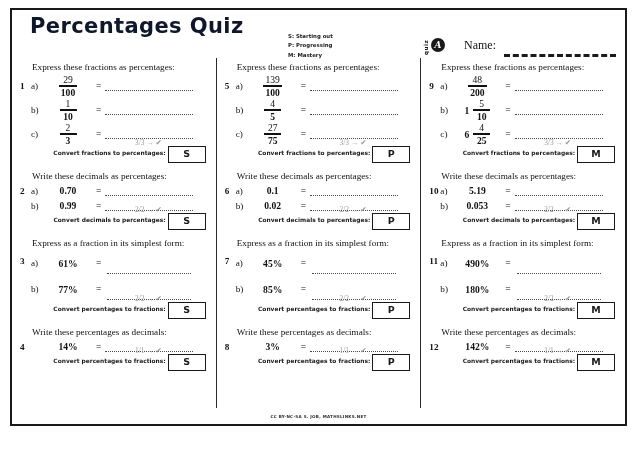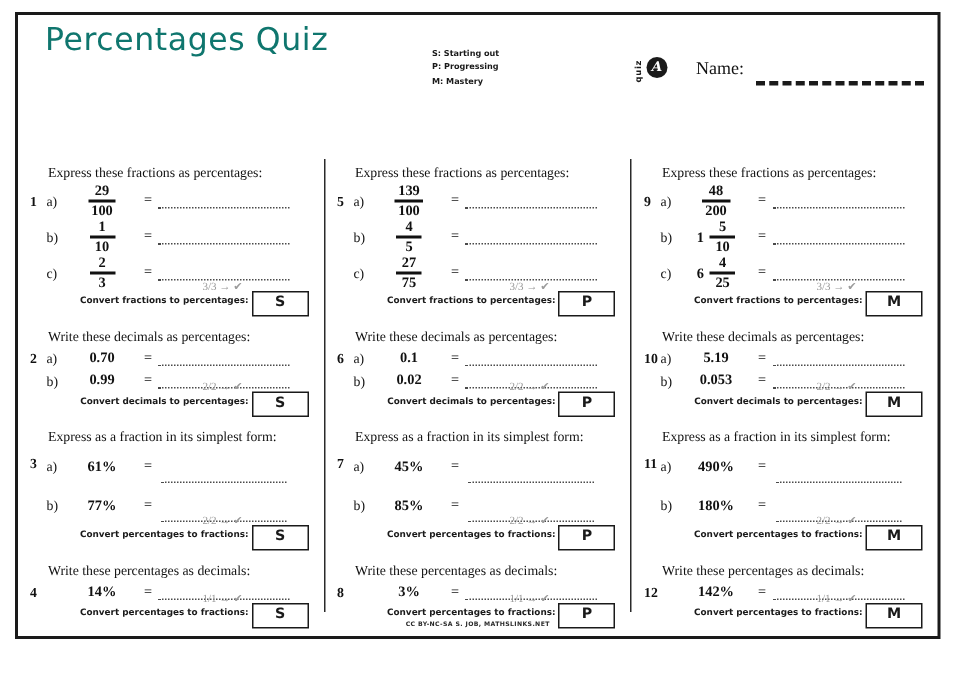--- a/index.html
+++ b/index.html
@@ -3,54 +3,54 @@
 <meta charset="utf-8">
 <style>
   html,body{margin:0;padding:0;background:#ffffff;}
   body{width:637px;height:450px;overflow:hidden;font-family:"Liberation Serif",serif;color:#111;}
 
   .page{position:relative;width:637px;height:450px;box-sizing:border-box;padding:8px 10px 0 10px;}
   .sheet{position:relative;border:2px solid #1a1a1a;box-sizing:border-box;width:617px;height:418px;padding:0;background:#fff;}
 
   
   .header{position:relative;height:48px;box-sizing:border-box;padding:5px 0 0 0;}
-  .title{position:absolute;left:18px;top:4px;font-family:"DejaVu Sans",sans-serif;font-weight:normal;font-size:21px;letter-spacing:0.4px;color:#0f766e;}
+  .title{position:absolute;left:18px;top:4px;font-family:"DejaVu Sans",sans-serif;font-weight:bold;font-size:21px;letter-spacing:0.4px;color:#0f172a;}
   .subtitle{position:absolute;left:19px;top:33px;font-family:"Liberation Serif",serif;font-style:italic;font-size:10.5px;color:#111;}
   .legend{position:absolute;left:276px;top:22px;font-family:"DejaVu Sans",sans-serif;font-weight:bold;font-size:5.4px;line-height:1.75;color:#1a1a1a;}
   .legend div{white-space:nowrap;}
 
   .quizword{position:absolute;left:404px;top:25px;width:22px;height:22px;}
   .quizword span{display:block;transform:rotate(-90deg);transform-origin:left top;position:absolute;left:7px;top:20px;font-family:"DejaVu Sans",sans-serif;font-weight:bold;font-size:5.6px;letter-spacing:0.5px;color:#1a1a1a;}
 
   .logo{position:absolute;left:419px;top:28px;width:14px;height:14px;border-radius:50%;background:#1a1a1a;color:#fff;
         font-family:"DejaVu Serif",serif;font-style:italic;font-weight:bold;font-size:9px;line-height:14px;text-align:center;}
 
   .nameLabel{position:absolute;left:452px;top:28px;font-family:"Liberation Serif",serif;font-size:12px;color:#111;}
   .nameRule{position:absolute;left:492px;top:44px;width:112px;height:0;border-top:3px dashed #1a1a1a;}
 
   
-  .columns{position:absolute;left:0;top:48px;right:0;bottom:16px;display:flex;margin-top:48px;}
+  .columns{position:absolute;left:0;top:48px;right:0;bottom:16px;display:flex;}
   .col{position:relative;flex:1;box-sizing:border-box;padding:0 8px;}
   .col.c2,.col.c3{border-left:1.3px solid #2a2a2a;}
 
   .block{position:relative;box-sizing:border-box;}
   .prompt{font-family:"Liberation Serif",serif;font-size:9.2px;color:#111;margin:0 0 2px 12px;white-space:nowrap;}
 
   .qnum{position:absolute;left:0;font-family:"Liberation Serif",serif;font-weight:bold;font-size:9.2px;color:#111;}
 
   .row{position:relative;display:flex;align-items:center;min-height:15px;}
   .letter{width:15px;margin-left:11px;font-family:"Liberation Serif",serif;font-size:9.2px;}
   .letter.blank{visibility:hidden;}
 
   .operand{display:flex;align-items:center;justify-content:center;min-width:44px;}
   .operand .plain{font-family:"Liberation Serif",serif;font-weight:bold;font-size:9.6px;}
   .whole{font-family:"Liberation Serif",serif;font-weight:bold;font-size:9.6px;margin-right:4px;}
 
   .frac{display:inline-flex;flex-direction:column;align-items:center;line-height:1;}
-  .frac .num{font-family:"Liberation Serif",serif;font-weight:bold;font-size:9.6px;padding:0 2px 1px 2px;}
+  .frac .num{font-family:"Liberation Serif",serif;font-weight:normal;font-size:9.6px;padding:0 2px 1px 2px;}
   .frac .bar{width:100%;min-width:17px;height:1.2px;background:#111;}
   .frac .den{font-family:Liberation Serif, serif;font-weight:bold;font-size:9.6px;padding:1px 2px 0 2px;}
 
   .eq{font-family:"Liberation Serif",serif;font-size:9.5px;margin:0 4px 0 6px;}
   .ansline{flex:1;height:0;border-top:1px dotted #4a4a4a;margin-top:9px;max-width:88px;}
 
   
   .fracans{position:relative;flex:1;height:22px;}
   .fracans i{position:absolute;left:2px;bottom:0;width:84px;border-top:1px dotted #4a4a4a;}
 

